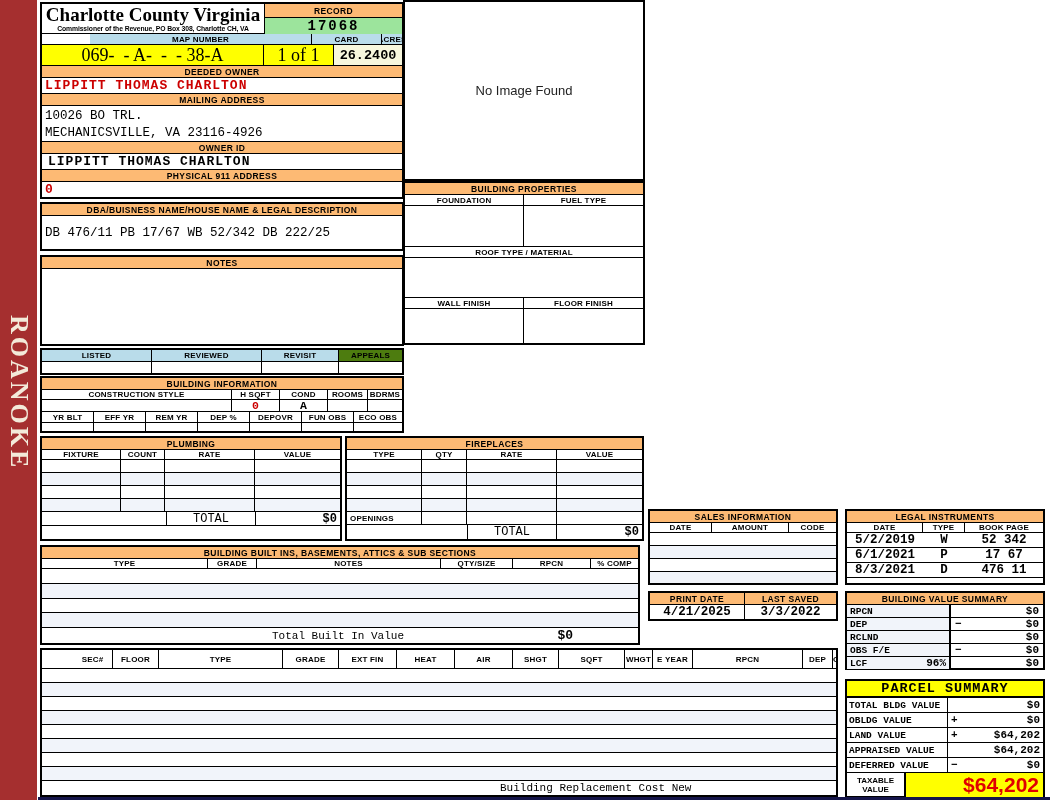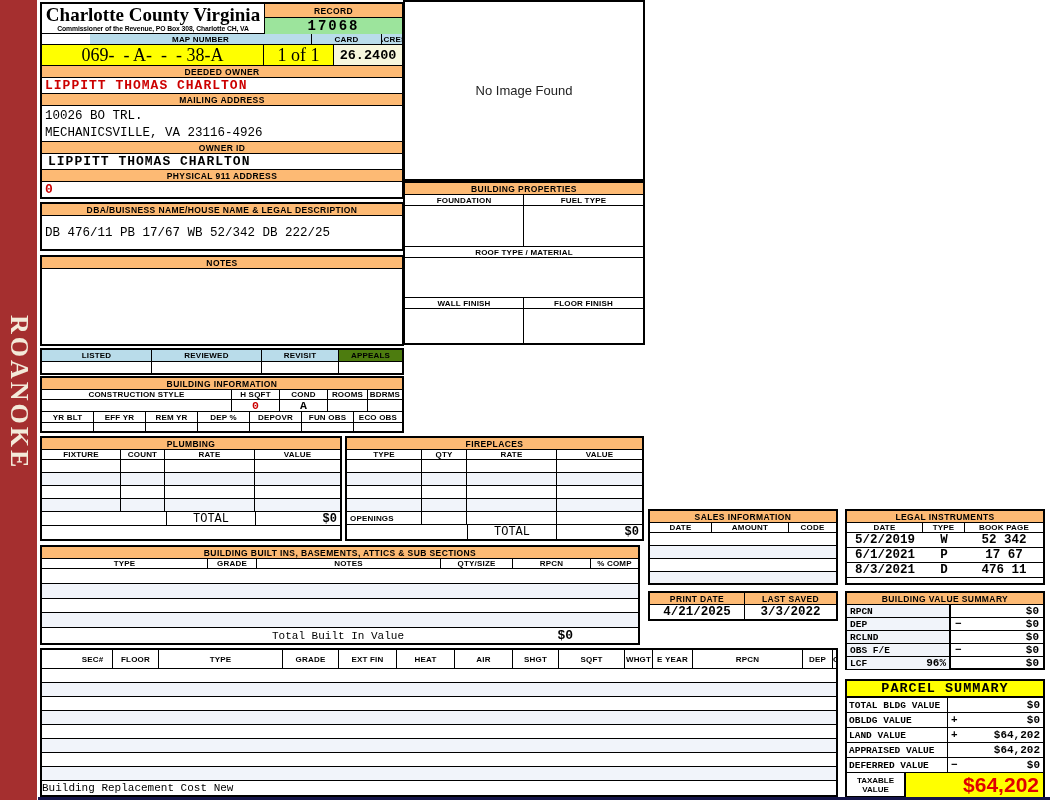--- a/index.html
+++ b/index.html
@@ -307,21 +307,21 @@
       <div class="c chdr last">% COMP</div>
     </div>
     <div class="bb" style="height:13px;"></div>
     <div class="bb t" style="height:13px;"></div>
     <div class="bb" style="height:13px;"></div>
     <div class="bb t" style="height:13px;"></div>
     <div class="bb" style="height:13px;"></div>
     <div class="bb t" style="height:13px;"></div>
     <div class="bb" style="height:13px;"></div>
     <div class="bb t" style="height:13px;"></div>
-    <div class="flexfill" style="display:flex;align-items:center;">
+    <div class="flexfill" style="display:flex;align-items:center;padding-left:458px;">
       <div class="total-line">Building Replacement Cost New</div>
     </div>
   </div>
 
   <div class="abs" style="left:403px;top:0;width:242px;height:181px;border:2px solid #000;display:flex;align-items:center;justify-content:center;background:#fff;">
     <div class="small-note" style="color:#222;">No Image Found</div>
   </div>
 
   <div class="abs blk" style="left:403px;top:181px;width:242px;height:164px;">
     <div class="hdr" style="height:11px;">BUILDING PROPERTIES</div>

